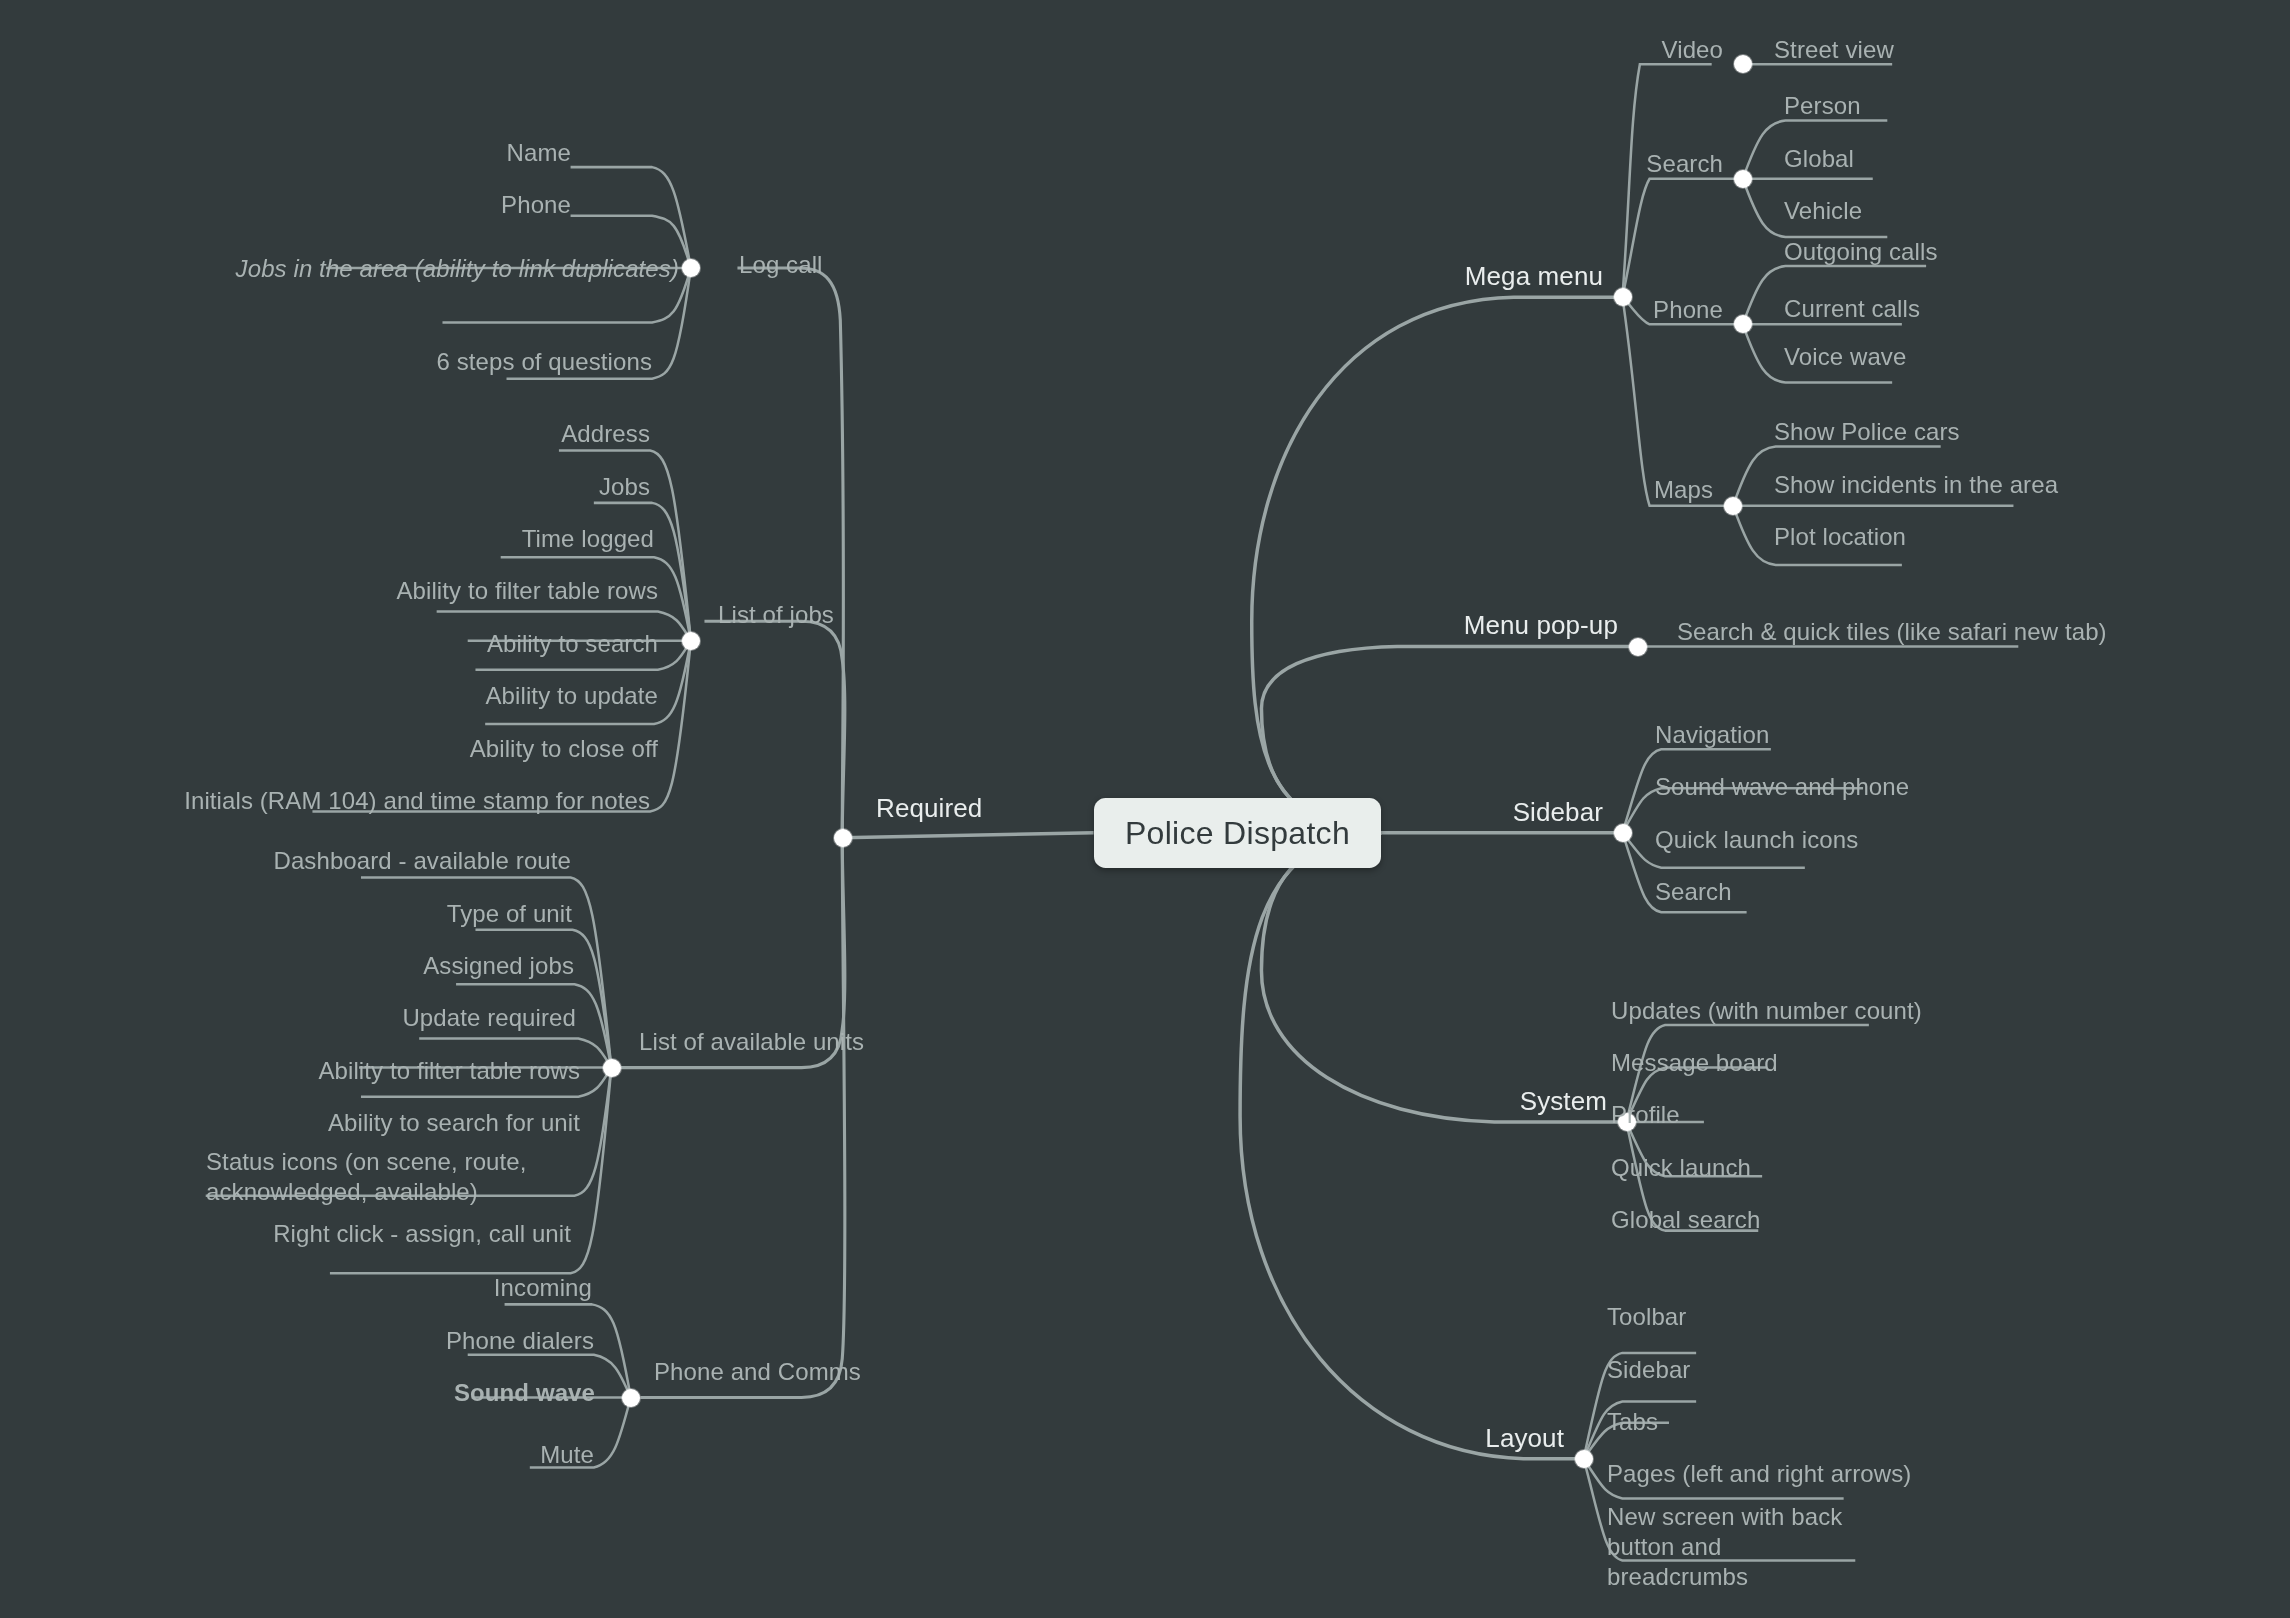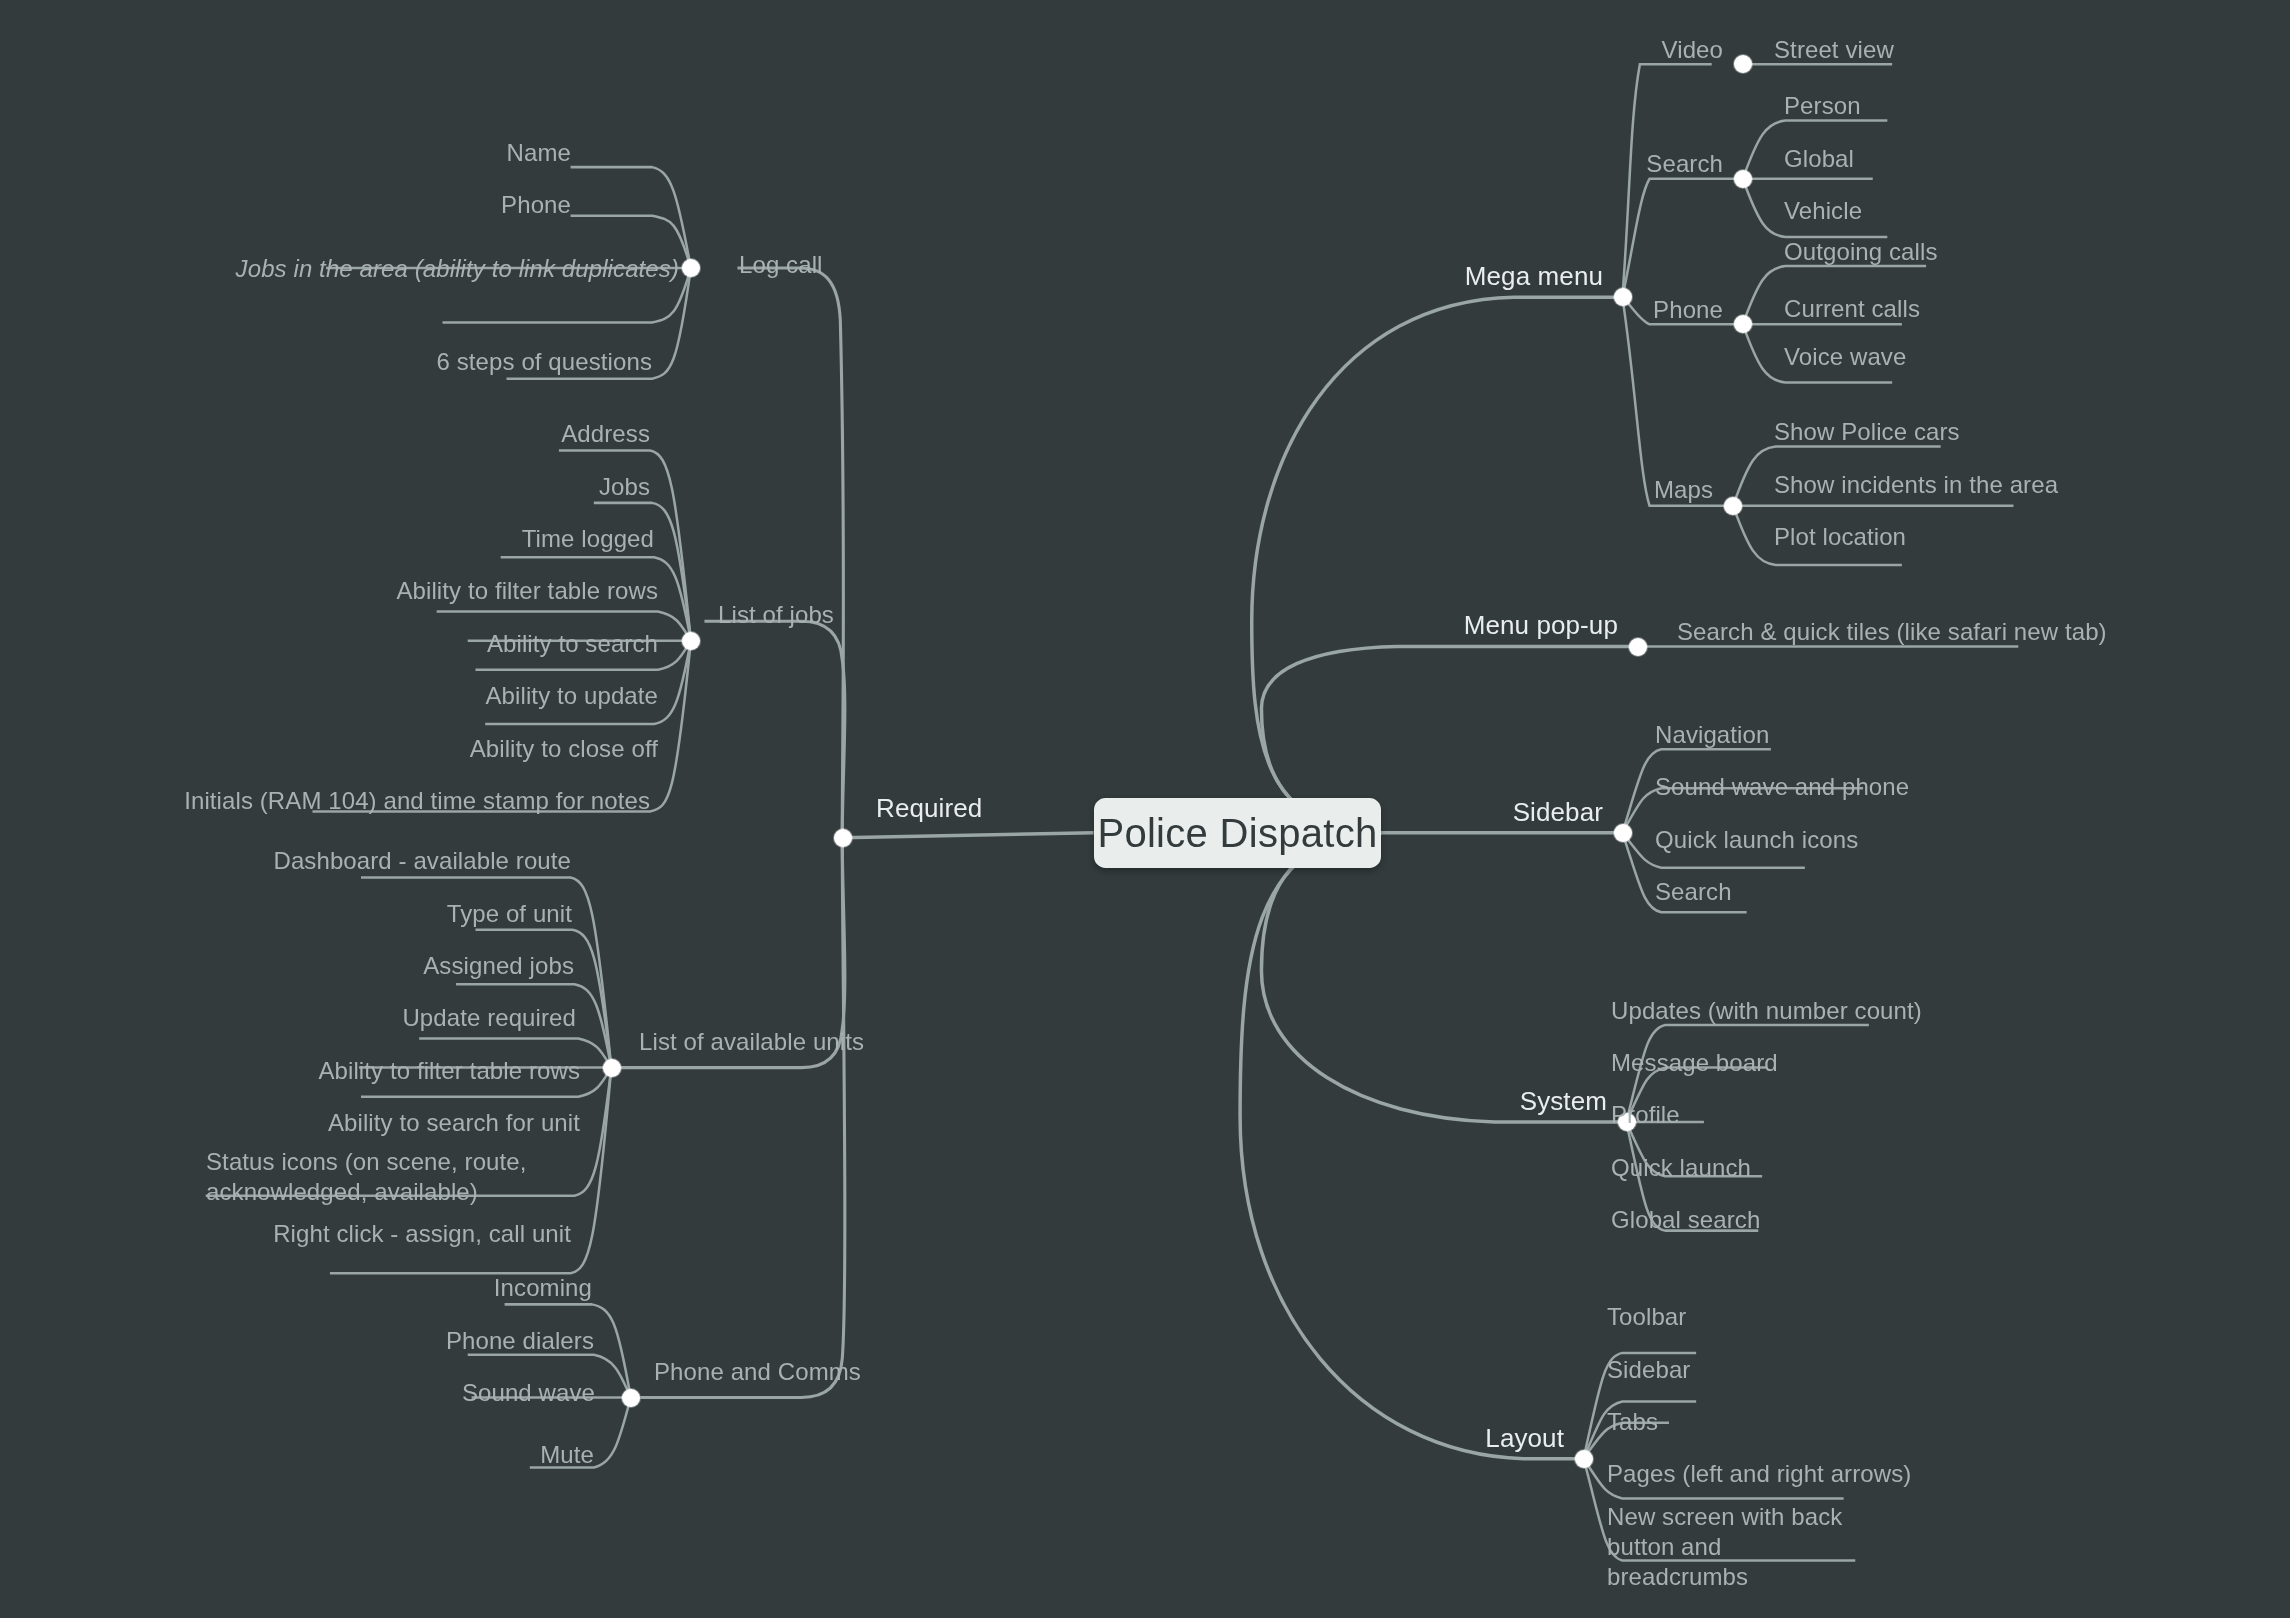--- a/index.html
+++ b/index.html
@@ -45,21 +45,21 @@
     position: absolute;
     left: 1094px; top: 798px;
     width: 287px; height: 70px;
     background: #e9eeec;
     border-radius: 11.6px;
     box-shadow: 0 2.9px 6.8px rgba(0,0,0,.30);
     display: flex; align-items: center; justify-content: center;
   }
   #root-node .txt {
     color: #333b3d;
-    font-size: 40px;
+    font-size: 32px;
     letter-spacing: 0.3px;
     font-family: "Liberation Sans", sans-serif;
   }
 </style>
 </head>
 <body>
 
 <div id="stage">
 
   <svg id="wires" viewBox="0 0 2360 1668" xmlns="http://www.w3.org/2000/svg">
@@ -181,21 +181,21 @@
   <div class="lbl r" style="left:126px;top:1003px;width:450px;">Update required</div>
   <div class="lbl r" style="left:68px;top:1056px;width:512px;">Ability to filter table rows</div>
   <div class="lbl r" style="left:68px;top:1108px;width:512px;">Ability to search for unit</div>
   <div class="lbl wrap" style="left:206px;top:1147px;width:388px;">Status icons (on scene, route, acknowledged, available)</div>
   <div class="lbl r" style="left:146px;top:1219px;width:425px;">Right click - assign, call unit</div>
 
   <div class="node-dot" style="left:622px;top:1389px;"></div>
   <div class="lbl" style="left:654px;top:1357px;">Phone and Comms</div>
   <div class="lbl r" style="left:204px;top:1273px;width:388px;">Incoming</div>
   <div class="lbl r" style="left:175px;top:1326px;width:419px;">Phone dialers</div>
-  <div class="lbl r" style="left:184px;top:1378px;width:411px;">Sound wave</div>
+  <div class="lbl r" style="left:184px;top:1378px;width:411px;font-weight:bold;">Sound wave</div>
   <div class="lbl r" style="left:204px;top:1440px;width:390px;">Mute</div>
 
   <div class="node-dot" style="left:1614px;top:288px;"></div>
   <div class="lbl lvl1 r" style="left:1339px;top:261px;width:264px;">Mega menu</div>
 
   <div class="node-dot" style="left:1734px;top:55px;"></div>
   <div class="lbl r" style="left:1572px;top:35px;width:151px;">Video</div>
   <div class="lbl" style="left:1774px;top:35px;">Street view</div>
 
   <div class="node-dot" style="left:1734px;top:170px;"></div>

